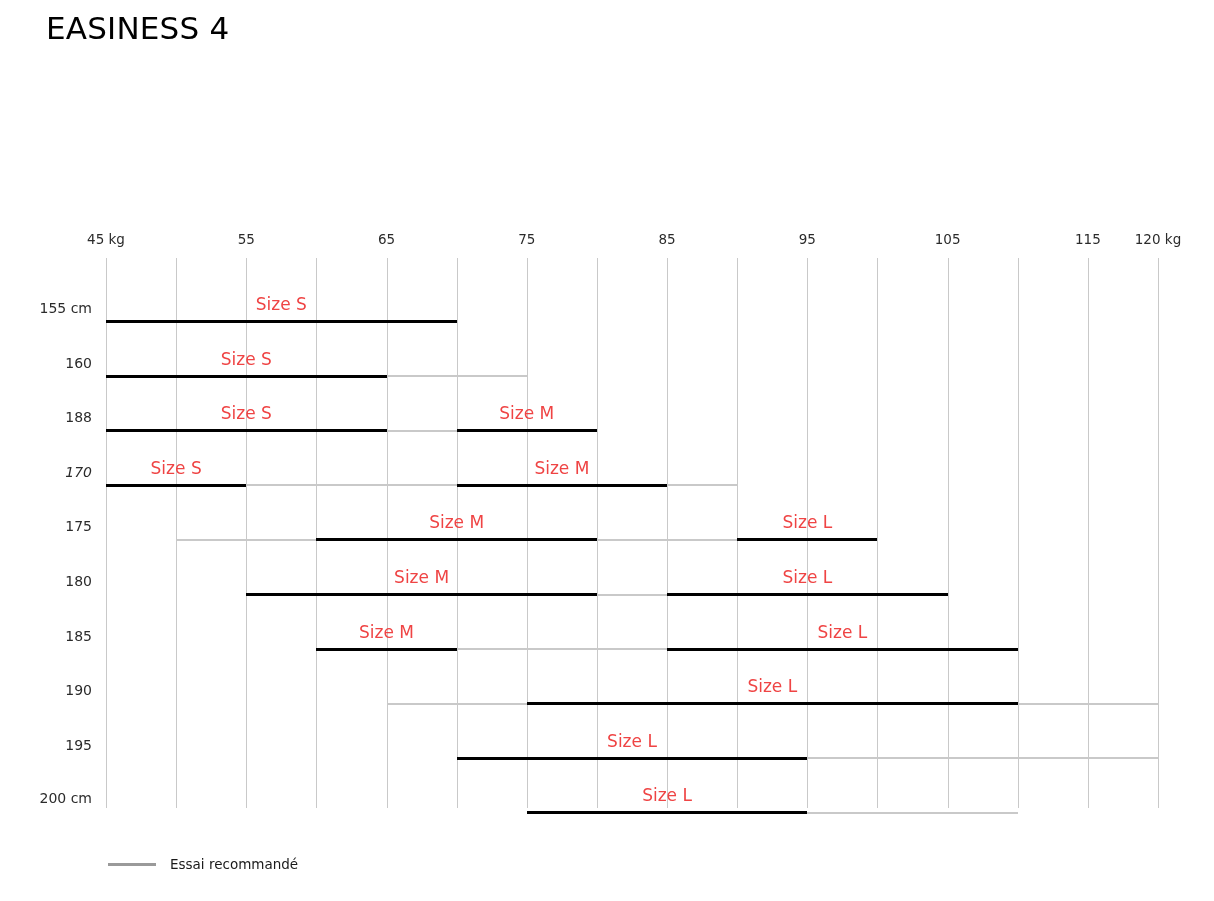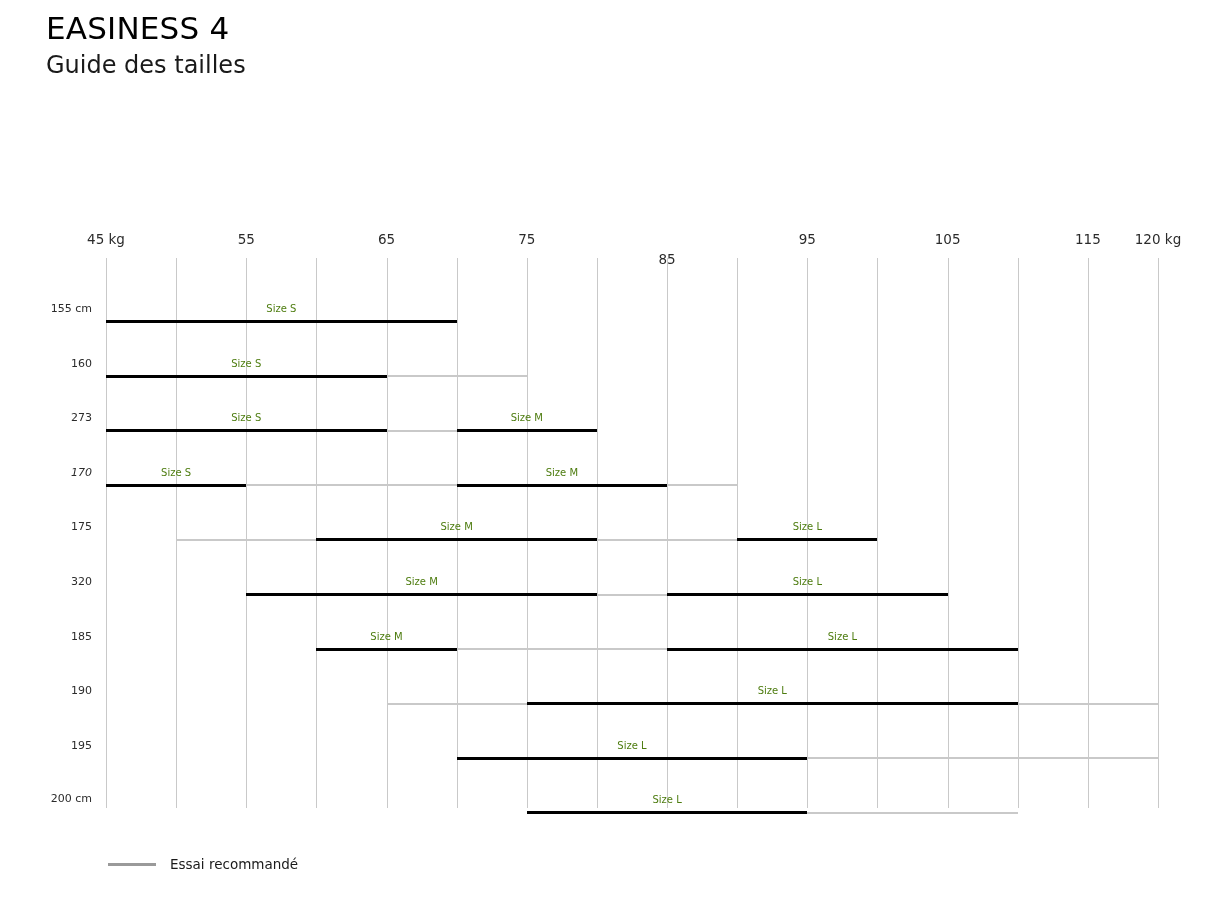--- a/index.html
+++ b/index.html
@@ -70,40 +70,40 @@
     width: 1px;
     height: 550px;
     background: #c9c9c9;
   }
 
   
   .ylabel {
     position: absolute;
     right: 1122px;   
     transform: translateY(-50%);
-    font-size: 11px;
+    font-size: 14px;
     color: #2b2b2b;
     white-space: nowrap;
     text-align: right;
   }
 
   
   .bar {
     position: absolute;
     height: 3px;
     border-radius: 0;
   }
   .bar.solid  { background: #000000; z-index: 3; }
   .bar.recommended { background: #c9c9c9; height: 2px; z-index: 2; }
 
   .bar-label {
     position: absolute;
     transform: translate(-50%, -100%);
-    font-size: 10px;
-    color: #4d7c0f;
+    font-size: 17px;
+    color: #ef4444;
     white-space: nowrap;
     z-index: 4;
   }
 
   
   #legend {
     position: absolute;
     left: 108px;
     top: 856px;
     display: flex;
@@ -119,42 +119,41 @@
     font-size: 13.5px;
     color: #1a1a1a;
     white-space: nowrap;
   }
 </style>
 </head>
 <body>
 
 <div id="header">
   <div id="title">EASINESS 4</div>
-  <div id="subtitle">Guide des tailles</div>
 </div>
 
 <div id="chart">
   <div id="x-axis-labels">
       <div class="xlabel" style="left: 106px;">45 kg</div>
       <div class="xlabel" style="left: 246.267px;">55</div>
       <div class="xlabel" style="left: 386.533px;">65</div>
       <div class="xlabel" style="left: 526.8px;">75</div>
-      <div class="xlabel" style="left: 667.067px; margin-top: 20px;">85</div>
+      <div class="xlabel" style="left: 667.067px;">85</div>
       <div class="xlabel" style="left: 807.333px;">95</div>
       <div class="xlabel" style="left: 947.6px;">105</div>
       <div class="xlabel" style="left: 1087.87px;">115</div>
       <div class="xlabel" style="left: 1158px;">120 kg</div>
     </div>
   <div id="y-axis-labels">
       <div class="ylabel" style="top: 308px;">155 cm</div>
       <div class="ylabel" style="top: 362.6px; margin-left: 48px;">160</div>
-      <div class="ylabel" style="top: 417.2px;">273</div>
+      <div class="ylabel" style="top: 417.2px;">188</div>
       <div class="ylabel" style="top: 471.8px; font-style: italic;">170</div>
       <div class="ylabel" style="top: 526.4px;">175</div>
-      <div class="ylabel" style="top: 581px;">320</div>
+      <div class="ylabel" style="top: 581px;">180</div>
       <div class="ylabel" style="top: 635.6px;">185</div>
       <div class="ylabel" style="top: 690.2px;">190</div>
       <div class="ylabel" style="top: 744.8px;">195</div>
       <div class="ylabel" style="top: 798px; margin-left: 40px;">200 cm</div>
     </div>
   <div id="plot">
     <div id="gridlines">
         <div class="gridline-v" style="left: 0px;"></div>
         <div class="gridline-v" style="left: 70.1333px;"></div>
         <div class="gridline-v" style="left: 140.267px;"></div>

